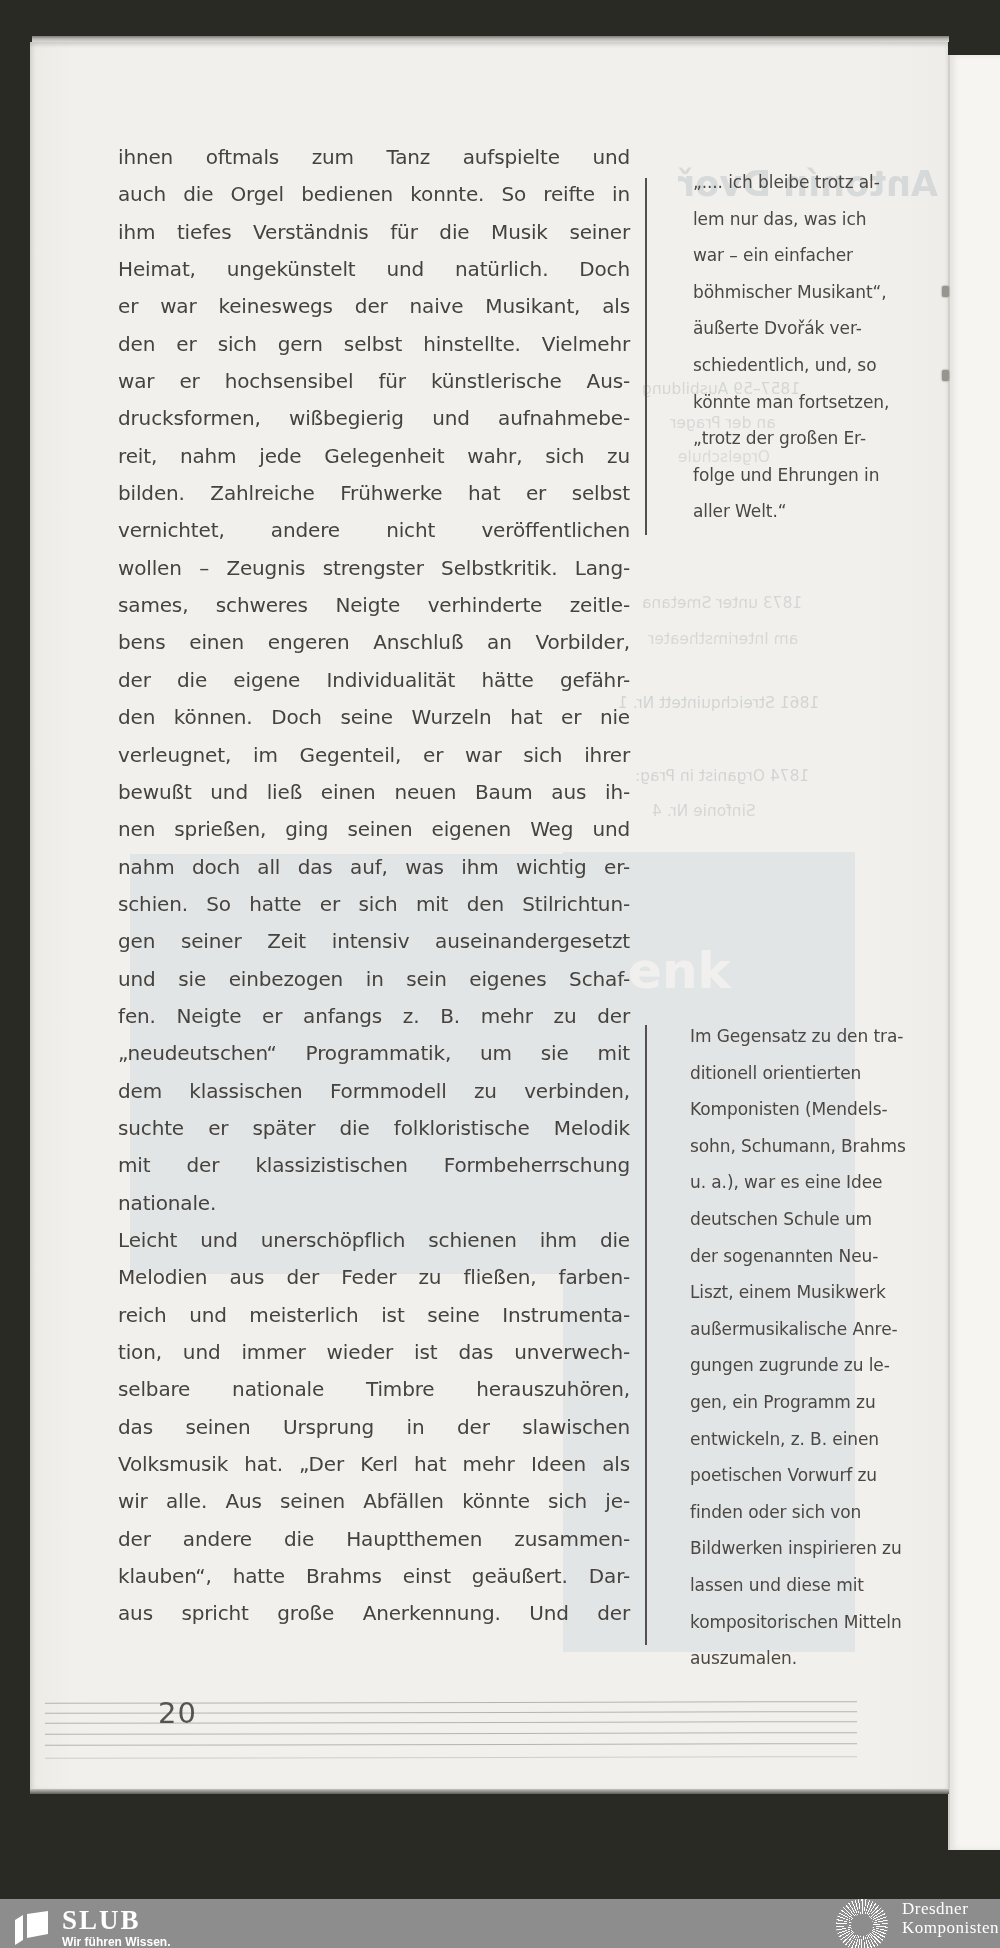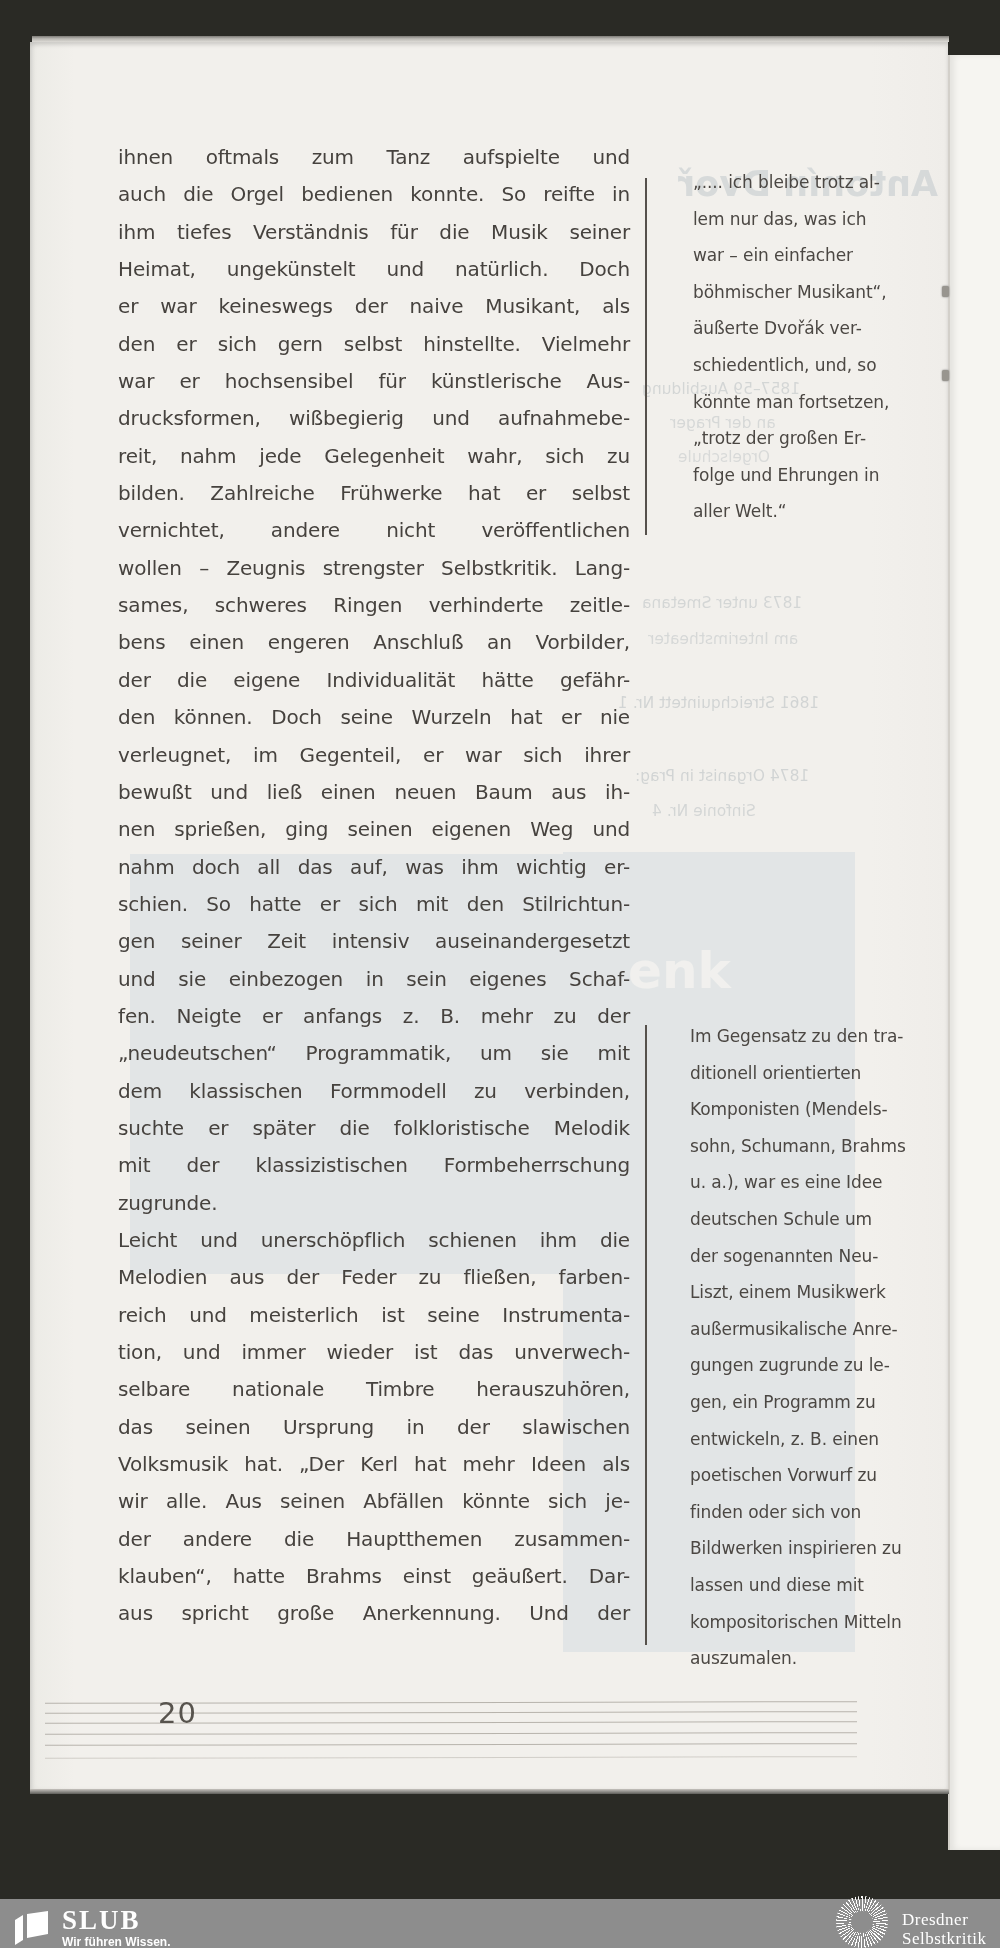--- a/index.html
+++ b/index.html
@@ -80,21 +80,21 @@
   .slub{position:absolute;left:14px;top:8px;display:flex;}
   .slub-text{margin-left:12px;}
   .slub-name{
     font-family:"Liberation Serif",serif;font-weight:bold;
     font-size:27px;line-height:27px;letter-spacing:2px;display:block;
   }
   .slub-tagline{
     font-family:"Liberation Sans",sans-serif;font-weight:bold;
     font-size:12px;line-height:17px;display:block;
   }
-  .phil{position:absolute;left:836px;top:0;display:flex;align-items:flex-end;height:49px;}
+  .phil{position:absolute;left:836px;top:0;display:flex;align-items:flex-start;height:49px;}
   .starburst{
     position:relative;width:52px;height:52px;border-radius:50%;flex:0 0 auto;
     background:repeating-conic-gradient(#fff 0deg 2.6deg,rgba(255,255,255,0) 2.6deg 7.8deg);
   }
   .starburst::after{
     content:"";position:absolute;inset:15px;border-radius:50%;background:#8d8d8d;
   }
   .phil-text{
     margin-left:14px;font-family:"Liberation Serif",serif;
     font-size:17px;line-height:19px;letter-spacing:.5px;
@@ -133,37 +133,37 @@
       <div class="tline">ihm tiefes Verständnis für die Musik seiner</div>
       <div class="tline">Heimat, ungekünstelt und natürlich. Doch</div>
       <div class="tline">er war keineswegs der naive Musikant, als</div>
       <div class="tline">den er sich gern selbst hinstellte. Vielmehr</div>
       <div class="tline">war er hochsensibel für künstlerische Aus-</div>
       <div class="tline">drucksformen, wißbegierig und aufnahmebe-</div>
       <div class="tline">reit, nahm jede Gelegenheit wahr, sich zu</div>
       <div class="tline">bilden. Zahlreiche Frühwerke hat er selbst</div>
       <div class="tline">vernichtet, andere nicht veröffentlichen</div>
       <div class="tline">wollen – Zeugnis strengster Selbstkritik. Lang-</div>
-      <div class="tline">sames, schweres Ringen verhinderte zeitle-</div>
+      <div class="tline">sames, schweres Neigte verhinderte zeitle-</div>
       <div class="tline">bens einen engeren Anschluß an Vorbilder,</div>
       <div class="tline">der die eigene Individualität hätte gefähr-</div>
       <div class="tline">den können. Doch seine Wurzeln hat er nie</div>
       <div class="tline">verleugnet, im Gegenteil, er war sich ihrer</div>
       <div class="tline">bewußt und ließ einen neuen Baum aus ih-</div>
       <div class="tline">nen sprießen, ging seinen eigenen Weg und</div>
       <div class="tline">nahm doch all das auf, was ihm wichtig er-</div>
       <div class="tline">schien. So hatte er sich mit den Stilrichtun-</div>
       <div class="tline">gen seiner Zeit intensiv auseinandergesetzt</div>
       <div class="tline">und sie einbezogen in sein eigenes Schaf-</div>
       <div class="tline">fen. Neigte er anfangs z. B. mehr zu der</div>
       <div class="tline">„neudeutschen“ Programmatik, um sie mit</div>
       <div class="tline">dem klassischen Formmodell zu verbinden,</div>
       <div class="tline">suchte er später die folkloristische Melodik</div>
       <div class="tline">mit der klassizistischen Formbeherrschung</div>
-      <div class="tline ragged">zugrunde.</div>
+      <div class="tline ragged">nationale.</div>
       <div class="tline">Leicht und unerschöpflich schienen ihm die</div>
       <div class="tline">Melodien aus der Feder zu fließen, farben-</div>
       <div class="tline">reich und meisterlich ist seine Instrumenta-</div>
       <div class="tline">tion, und immer wieder ist das unverwech-</div>
       <div class="tline">selbare nationale Timbre herauszuhören,</div>
       <div class="tline">das seinen Ursprung in der slawischen</div>
       <div class="tline">Volksmusik hat. „Der Kerl hat mehr Ideen als</div>
       <div class="tline">wir alle. Aus seinen Abfällen könnte sich je-</div>
       <div class="tline">der andere die Hauptthemen zusammen-</div>
       <div class="tline">klauben“, hatte Brahms einst geäußert. Dar-</div>
@@ -228,16 +228,16 @@
     </svg>
     <div class="slub-text">
       <span class="slub-name">SLUB</span>
       <span class="slub-tagline">Wir führen Wissen.</span>
     </div>
   </div>
   <div class="phil">
     <div class="starburst"></div>
     <div class="phil-text">
       <div>Dresdner</div>
-      <div>Selbstkritik</div>
+      <div>Komponisten</div>
     </div>
   </div>
 </div>
 
 </body></html>

